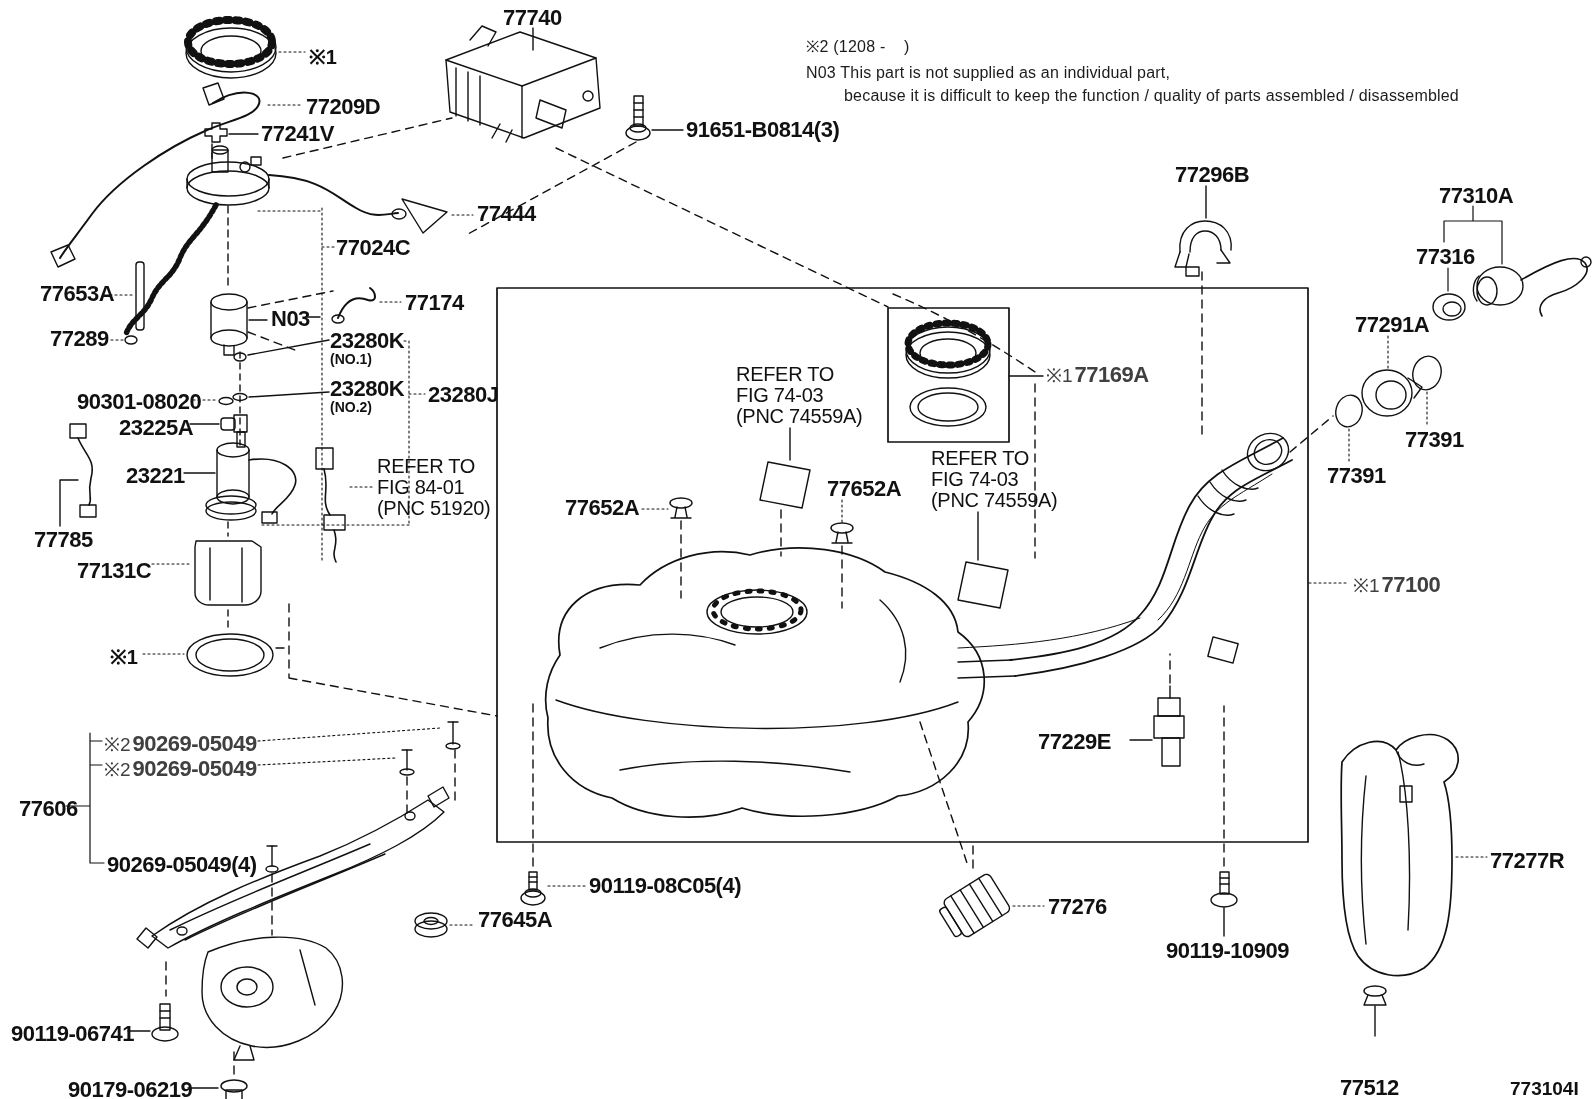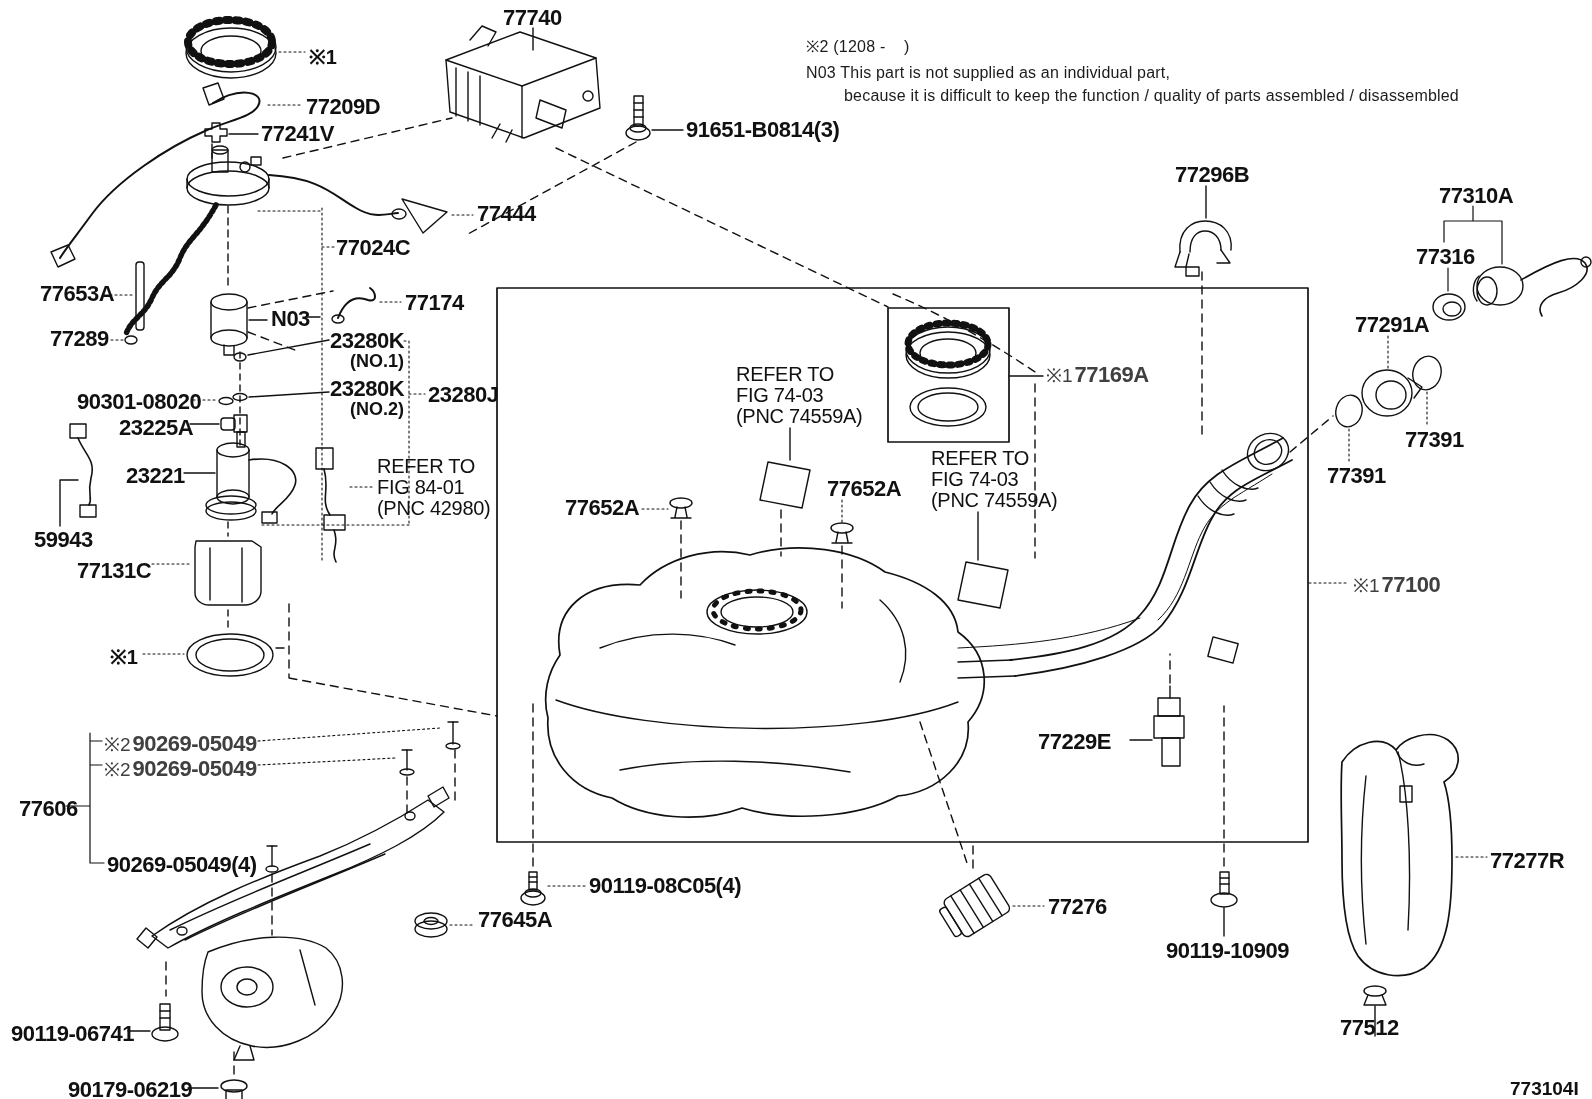--- a/index.html
+++ b/index.html
@@ -1,21 +1,21 @@
 <!DOCTYPE html>
 <html><head>
 <meta charset="utf-8">
 <style>
   html,body{margin:0;padding:0;background:#fff;}
   #stage{position:relative;width:1592px;height:1099px;background:#fff;
          font-family:"Liberation Sans",sans-serif;color:#111;overflow:hidden;}
   #art{position:absolute;left:0;top:0;}
   .part{position:absolute;font-weight:700;font-size:22px;line-height:1.05;
         letter-spacing:-0.5px;white-space:nowrap;color:#111;}
-  .part .sub{display:block;font-size:18px;letter-spacing:0;text-align:right;}
+  .part .sub{display:block;font-size:14px;letter-spacing:0;}
   .refer{position:absolute;font-weight:400;font-size:20px;line-height:21px;
          letter-spacing:-0.3px;white-space:nowrap;color:#111;}
   .sym{position:absolute;font-weight:700;font-size:20px;white-space:nowrap;color:#111;}
   .asm{position:absolute;white-space:nowrap;color:#404040;}
   .asm .pre{font-weight:400;font-size:19px;margin-right:2px;}
   .asm .num{font-weight:700;font-size:22px;letter-spacing:-0.5px;}
   .note{position:absolute;font-size:16px;line-height:1.15;letter-spacing:0.2px;
         color:#1c1c1c;white-space:nowrap;}
   .code{position:absolute;font-size:19px;font-weight:700;color:#111;text-align:center;}
 </style>
@@ -446,24 +446,24 @@
   </div>
   <div class="part" style="left:428px;top:383px">23280J</div>
 
   <div class="part" style="left:77px;top:390px">90301-08020</div>
   <div class="part" style="left:119px;top:416px">23225A</div>
   <div class="part" style="left:126px;top:464px">23221</div>
 
   <div class="refer" style="left:377px;top:456px">
     <div>REFER TO</div>
     <div>FIG 84-01</div>
-    <div>(PNC 42980)</div>
-  </div>
-
-  <div class="part" style="left:34px;top:528px">59943</div>
+    <div>(PNC 51920)</div>
+  </div>
+
+  <div class="part" style="left:34px;top:528px">77785</div>
   <div class="part" style="left:77px;top:559px">77131C</div>
   <div class="sym" style="left:110px;top:643px">※1</div>
 
   <div class="asm" style="left:104px;top:731px">
     <span class="pre">※2</span><span class="num">90269-05049</span>
   </div>
   <div class="asm" style="left:104px;top:756px">
     <span class="pre">※2</span><span class="num">90269-05049</span>
   </div>
   <div class="part" style="left:19px;top:797px">77606</div>
@@ -499,17 +499,17 @@
   <div class="part" style="left:1405px;top:428px">77391</div>
   <div class="part" style="left:1327px;top:464px">77391</div>
 
   <div class="asm" style="left:1353px;top:572px">
     <span class="pre">※1</span><span class="num">77100</span>
   </div>
 
   <div class="part" style="left:1038px;top:730px">77229E</div>
   <div class="part" style="left:1490px;top:849px">77277R</div>
   <div class="part" style="left:1166px;top:939px">90119-10909</div>
-  <div class="part" style="left:1340px;top:1016px">77512</div>
+  <div class="part" style="left:1340px;top:1076px">77512</div>
 
   <div class="code" style="left:1510px;top:1078px">773104I</div>
 
 </div>
 
 </body></html>

